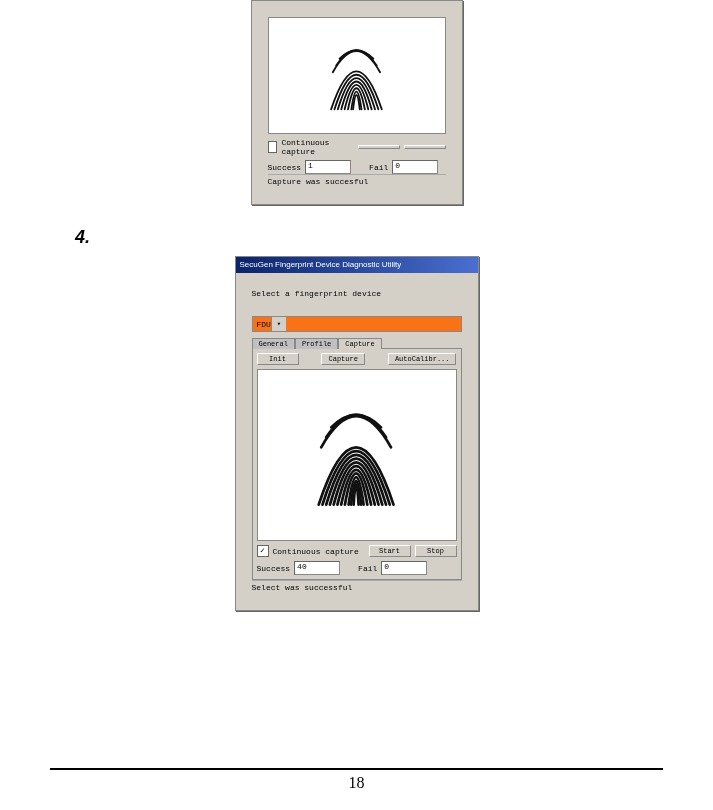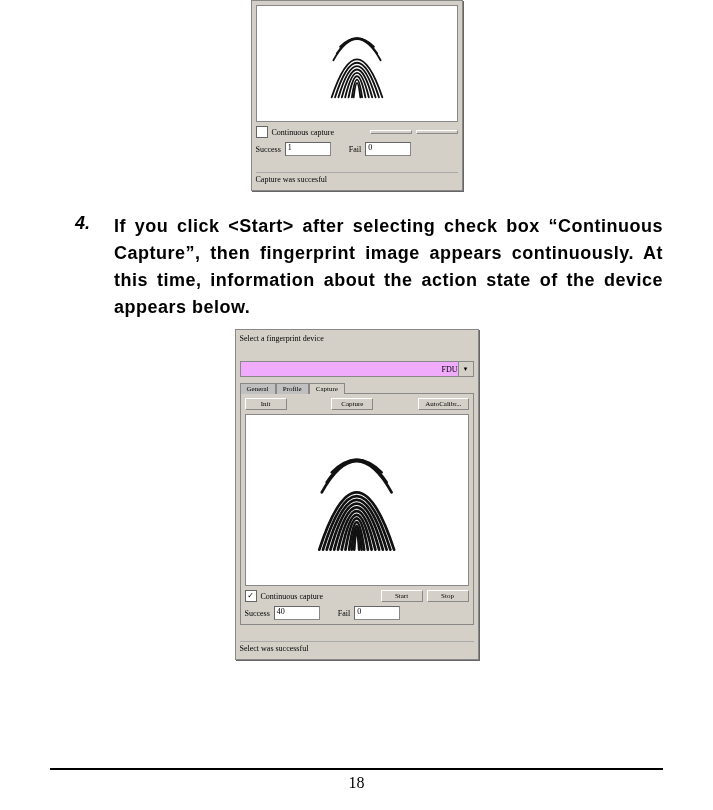--- a/index.html
+++ b/index.html
@@ -1,35 +1,35 @@
 <!DOCTYPE html>
 <html><head>
 <meta charset="utf-8">
 <style>
 html,body{margin:0;padding:0;background:#fff;font-family:Arial,Helvetica,sans-serif}
 .page{width:713px;height:810px;position:relative;box-sizing:border-box;padding:0 50px}
 .dialog{margin:0 auto;border:1px solid #888;background:#d4d0c8;box-shadow:1px 1px 0 #666}
 .dialog-1{width:210px}
 .dialog-2{width:242px}
 .titlebar{height:16px;background:linear-gradient(90deg,#0a246a,#4a6fd0);color:#fff;font-size:8px;line-height:16px;padding:0 4px;font-family:Tahoma,Arial;white-space:nowrap;overflow:hidden}
-.inner{padding:4px;font-size:8px;color:#000;font-family:Liberation Serif, serif}
+.inner{padding:16px;font-size:8px;color:#000;font-family:Liberation Mono, monospace}
 .fp{background:#fff;border:1px solid #888;display:flex;align-items:center;justify-content:center}
 .fp svg{width:88%;height:88%}
 .row{display:flex;align-items:center;gap:4px;margin-top:4px}
 .checkbox{width:10px;height:10px;background:#fff;border:1px solid #666;display:inline-flex;align-items:center;justify-content:center;font-size:8px;line-height:1}
 .lbl{font-size:8px}
 .btn{background:#d4d0c8;border:1px solid #888;border-top-color:#fff;border-left-color:#fff;padding:1px 6px;font-size:7px;min-width:28px;text-align:center}
 .field{background:#fff;border:1px solid #888;border-top-color:#666;border-left-color:#666;height:12px;width:40px;font-size:8px;padding:0 2px;display:inline-block}
-.select{background:#f0abfc;border:1px solid #888;height:14px;display:flex;justify-content:flex-end;align-items:center;padding-left:4px;font-size:8px}
+.select{background:#f97316;border:1px solid #888;height:14px;display:flex;justify-content:flex-start;align-items:center;padding-left:4px;font-size:8px}
 .select .arrow{width:14px;height:100%;background:#d4d0c8;border-left:1px solid #888;display:flex;align-items:center;justify-content:center;font-size:7px}
 .tabs{display:flex;gap:0;margin-top:6px}
 .tab{border:1px solid #888;border-bottom:0;background:#d4d0c8;padding:1px 6px;font-size:7px}
 .tab.inactive{background:#c0c0c0}
 .tabpane{border:1px solid #888;padding:4px;margin-top:-1px}
-.status{font-size:8px;margin-top:16px;padding:2px 0;border-top:1px solid #aaa}
+.status{font-size:8px;margin-top:0;padding:2px 0;border-top:1px solid #aaa}
 
 .step{display:flex;gap:24px;margin-top:22px}
 .step-num{font-weight:bold;font-style:italic;font-size:18px;width:40px;text-align:right}
 .step-text{flex:1;font-weight:bold;font-size:18px;line-height:1.5;text-align:justify;letter-spacing:.5px}
 
 .footer{position:absolute;left:50px;right:50px;bottom:18px;text-align:center}
 .rule{border-top:2px solid #000;margin-bottom:4px}
 .pagenum{font-family:"Times New Roman",serif;font-size:16px}
 
 
@@ -70,24 +70,24 @@
         <span style="width:10px"></span>
         <span class="lbl">Fail</span>
         <span class="field">0</span>
       </div>
       <div class="status">Capture was  succesful</div>
     </div>
   </div>
 
   <div class="step">
     <div class="step-num">4.</div>
-    <div class="step-text">If you click &lt;Start&gt; after selecting check box “Continuous Capture”, then fingerprint image appears continuously. At this time, information about the action state of the device appears below.</div>
   </div>
 
   <div class="dialog dialog-2" style="margin-top:8px">
+    <div class="titlebar">SecuGen Fingerprint Device Diagnostic Utility</div>
     <div class="inner">
       <div class="lbl" style="margin-bottom:18px">Select a fingerprint device</div>
       <div class="select">
         <span>FDU</span>
         <span class="arrow">▾</span>
       </div>
       <div class="tabs">
         <div class="tab inactive">General</div>
         <div class="tab inactive">Profile</div>
         <div class="tab">Capture</div>

